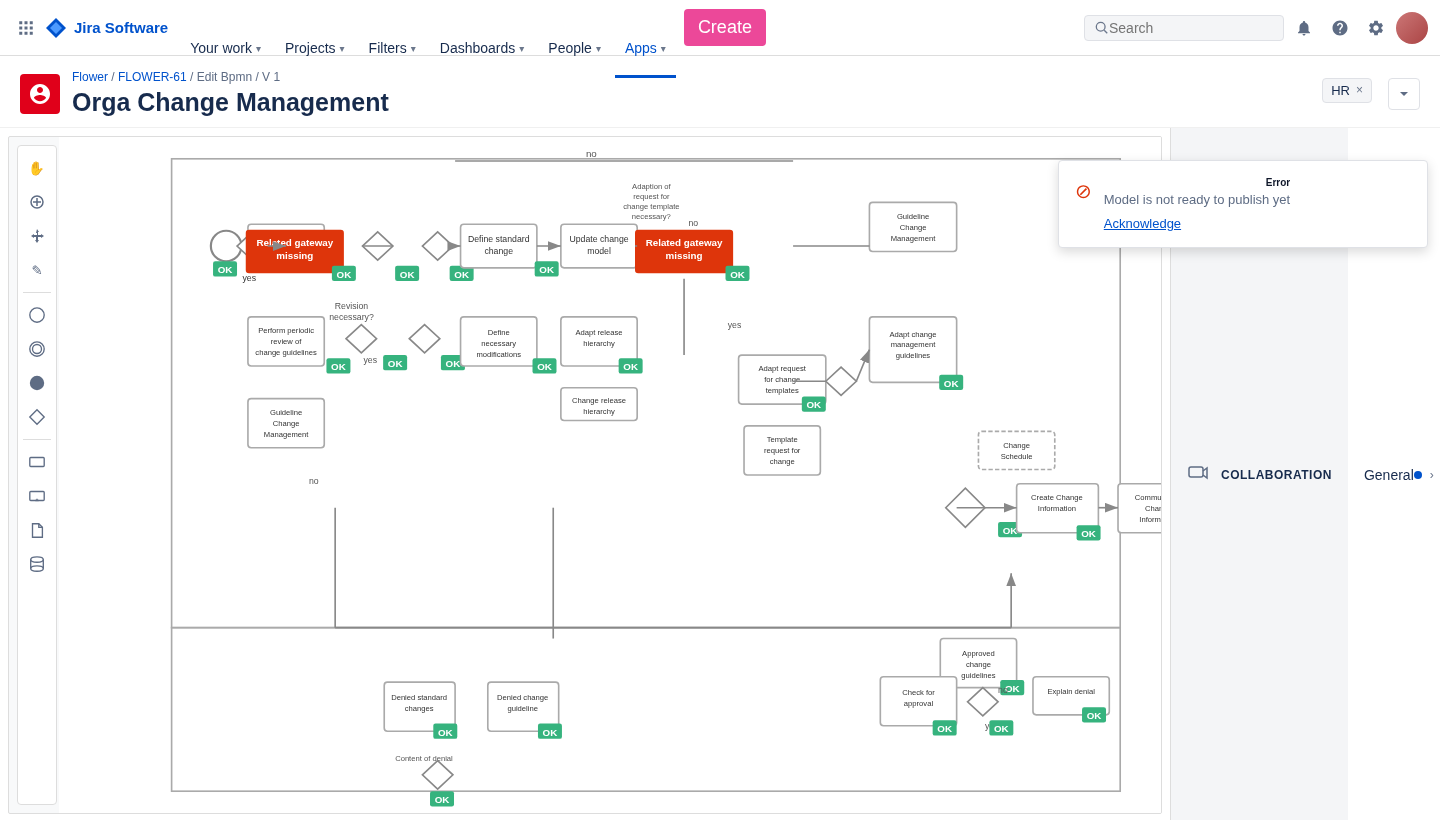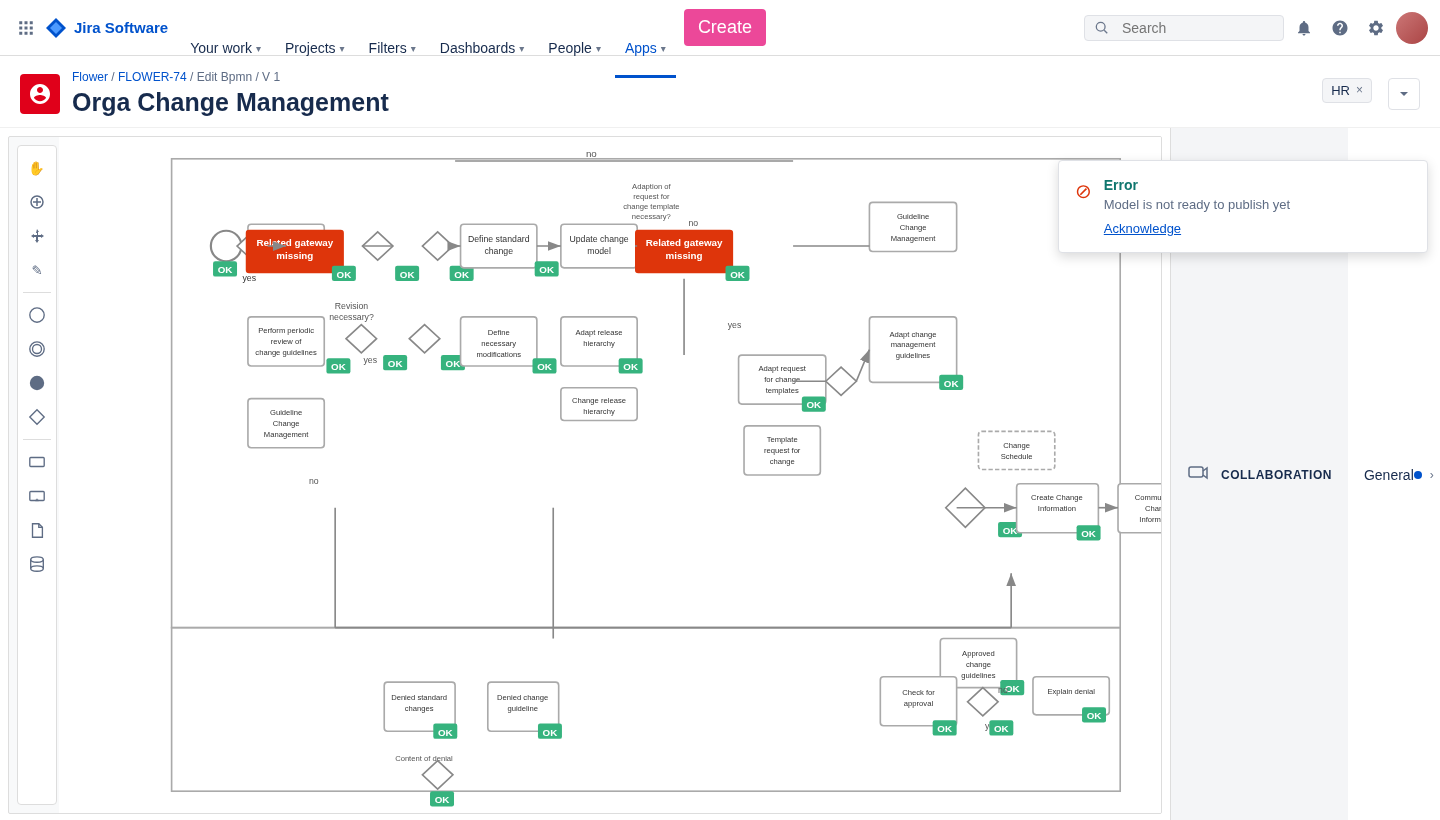--- a/index.html
+++ b/index.html
@@ -25,21 +25,21 @@
     .nav-item.active { color: #0052cc; border-bottom-color: #0052cc; }
     .nav-chevron { font-size: 10px; color: #6b778c; }
     .create-btn {
       background: #ec4899; color: #fff; border: none; border-radius: 4px;
       padding: 8px 14px; cursor: pointer; font-size: 18px; font-weight: 500;
       margin-left: 4px;
     }
     .nav-spacer { flex: 1; }
     .search-box {
       display: flex; align-items: center; border: 1px solid #dfe1e6;
-      border-radius: 4px; padding: 4px 10px; gap: 13px; width: 200px;
+      border-radius: 4px; padding: 4px 10px; gap: 0; width: 200px;
       background: #f4f5f7; cursor: text;
     }
     .search-box input { border: none; background: transparent; outline: none; font-size: 14px; width: 140px; }
     .icon-btn { width: 32px; height: 32px; display: flex; align-items: center; justify-content: center; cursor: pointer; border-radius: 50%; border: none; background: transparent; }
     .avatar { width: 32px; height: 32px; border-radius: 50%; background: #c77; cursor: pointer; overflow: hidden; }
 
     
     #page-header {
       display: flex; align-items: center; padding: 14px 20px 10px;
       border-bottom: 1px solid #f0f0f0; background: #fff; position: relative; z-index: 10;
@@ -62,21 +62,21 @@
     .header-right { display: flex; align-items: flex-start; gap: 8px; padding-left: 10px; }
 
     
     #error-popup {
       position: absolute; top: 160px; right: 12px; width: 370px;
       background: #fff; border: 1px solid #dfe1e6; border-radius: 4px;
       box-shadow: 0 4px 12px rgba(0,0,0,0.15); padding: 16px; z-index: 200;
       display: flex; align-items: flex-start; gap: 12px;
     }
     .error-icon { color: #de350b; font-size: 20px; margin-top: 2px; }
-    .error-content .error-title { font-weight: 600; font-size: 14px; color: #0f766e; margin-bottom: 4px; }
+    .error-content .error-title { font-weight: 600; font-size: 10px; color: #0f172a; margin-bottom: 4px; text-align: right; }
     .error-content .error-msg { font-size: 13px; color: #5e6c84; margin-bottom: 8px; }
     .error-content .acknowledge { color: #0052cc; cursor: pointer; font-size: 13px; text-decoration: underline; }
 
     
     #main { display: flex; height: calc(820px - 56px - 70px); }
 
     
     #canvas-area { flex: 1; background: #f8f9fa; position: relative; overflow: hidden; border: 1px solid #ddd; margin: 8px; border-radius: 2px; }
 
     
@@ -192,21 +192,21 @@
 <div id="page-header">
   <div class="project-icon">
     <svg viewBox="0 0 24 24">
       <path d="M12 2C6.48 2 2 6.48 2 12s4.48 10 10 10 10-4.48 10-10S17.52 2 12 2zm0 3c1.66 0 3 1.34 3 3s-1.34 3-3 3-3-1.34-3-3 1.34-3 3-3zm0 14.2c-2.5 0-4.71-1.28-6-3.22.03-1.99 4-3.08 6-3.08 1.99 0 5.97 1.09 6 3.08-1.29 1.94-3.5 3.22-6 3.22z"></path>
     </svg>
   </div>
   <div class="header-text">
     <div class="breadcrumb">
       <a href="#">Flower</a>
       <span> / </span>
-      <a href="#">FLOWER-74</a>
+      <a href="#">FLOWER-61</a>
       <span> / </span>
       <span>Edit Bpmn</span>
       <span> / </span>
       <span>V 1</span>
     </div>
     <div class="page-title">Orga Change Management</div>
   </div>
   <div class="header-right">
     <div class="label-pill">
       <span class="label-text">HR</span>

